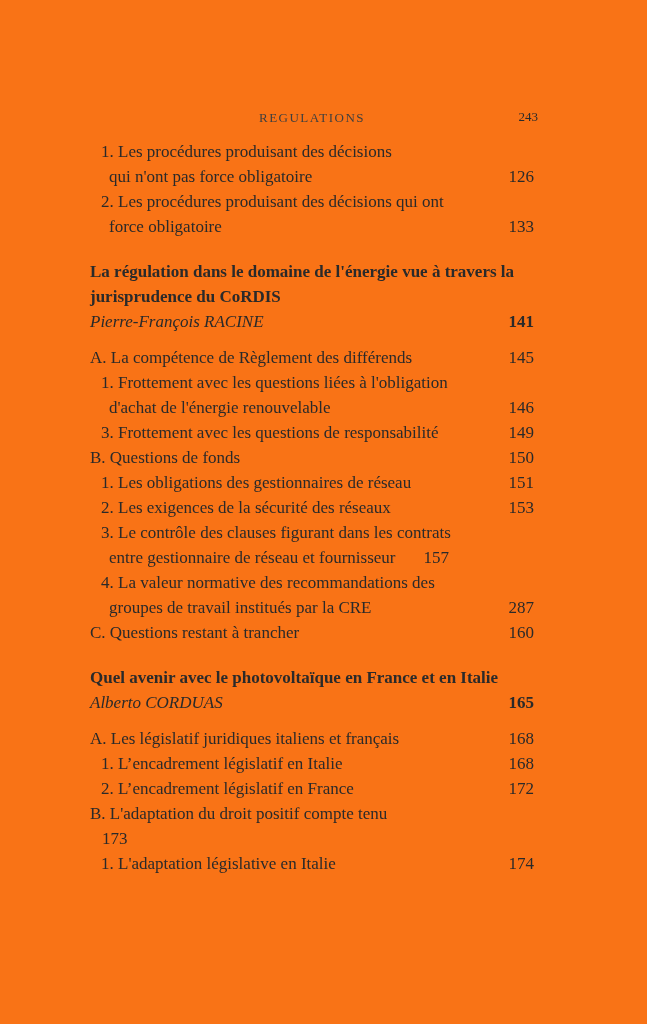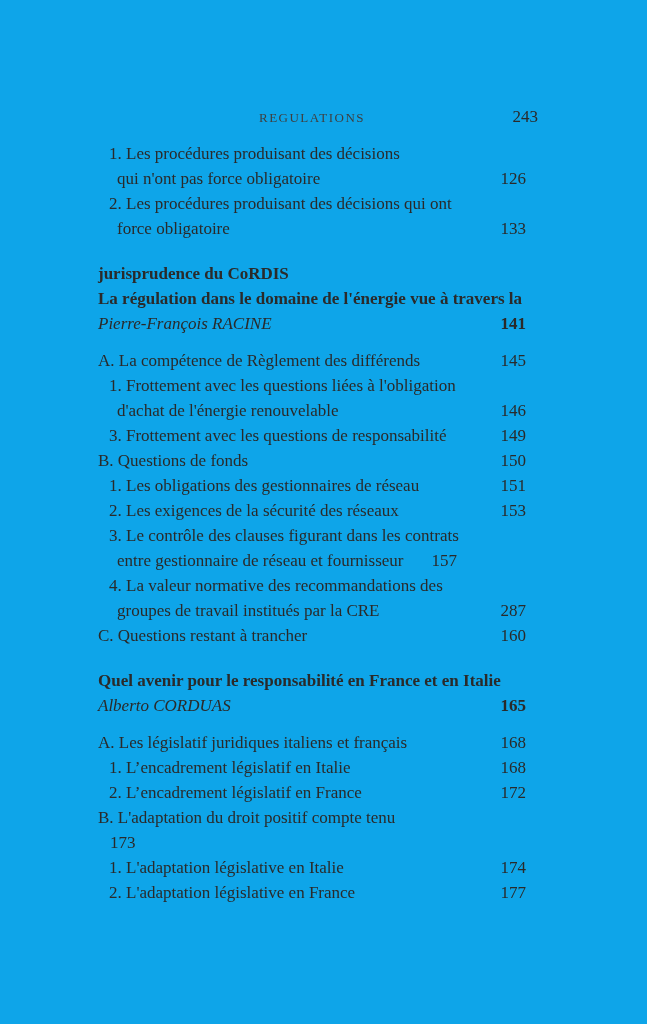--- a/index.html
+++ b/index.html
@@ -2,21 +2,21 @@
 <html><head>
 <meta charset="utf-8">
 <style>
   html, body { margin: 0; padding: 0; }
   body { background: #e9e9e9; }
   .page {
     position: relative;
     width: 647px;
     height: 1024px;
     margin: 0 auto;
-    background: #0ea5e9;
+    background: #f97316;
     font-family: "Liberation Serif", "DejaVu Serif", serif;
     color: #2a2a2a;
     overflow: hidden;
   }
   .content {
     position: absolute;
     top: 104px;
     left: 86px;
     width: 452px;
   }
@@ -29,25 +29,25 @@
   }
   .running-title {
     font-size: 13px;
     letter-spacing: 1.5px;
     color: #3f3f3f;
   }
   .header .pg {
     position: absolute;
     right: 0;
     top: 0;
-    font-size: 17px;
+    font-size: 13px;
     color: #2a2a2a;
     letter-spacing: 0;
   }
-  .block { margin: 12px; }
+  .block { margin: 4px; }
   .gap-lg { margin-top: 20px; }
   .gap-md { margin-top: 11px; }
   .row {
     display: flex;
     justify-content: space-between;
     line-height: 25px;
     font-size: 17px;
     white-space: nowrap;
   }
   .row .t { white-space: nowrap; }
@@ -83,24 +83,24 @@
           <span class="t">2. Les procédures produisant des décisions qui ont</span>
         </div>
       <div class="row i2">
           <span class="t">force obligatoire</span>
           <span class="pg">133</span>
         </div>
     </section>
 
     <section class="block gap-lg">
       <div class="row title">
-          <span class="t">jurisprudence du CoRDIS</span>
+          <span class="t">La régulation dans le domaine de l'énergie vue à travers la</span>
         </div>
       <div class="row title">
-          <span class="t">La régulation dans le domaine de l'énergie vue à travers la</span>
+          <span class="t">jurisprudence du CoRDIS</span>
         </div>
       <div class="row author">
           <span class="t">Pierre-François RACINE</span>
           <span class="pg">141</span>
         </div>
     </section>
 
     <section class="block gap-md">
       <div class="row">
           <span class="t">A. La compétence de Règlement des différends</span>
@@ -144,21 +144,21 @@
           <span class="pg">287</span>
         </div>
       <div class="row">
           <span class="t">C. Questions restant à trancher</span>
           <span class="pg">160</span>
         </div>
     </section>
 
     <section class="block gap-lg">
       <div class="row title">
-          <span class="t">Quel avenir pour le responsabilité en France et en Italie</span>
+          <span class="t">Quel avenir avec le photovoltaïque en France et en Italie</span>
         </div>
       <div class="row author">
           <span class="t">Alberto CORDUAS</span>
           <span class="pg">165</span>
         </div>
     </section>
 
     <section class="block gap-md">
       <div class="row">
           <span class="t">A. Les législatif juridiques italiens et français</span>
@@ -175,20 +175,16 @@
       <div class="row">
           <span class="t">B. L'adaptation du droit positif compte tenu</span>
         </div>
       <div class="row">
           <span class="pg">173</span>
         </div>
       <div class="row i1">
           <span class="t">1. L'adaptation législative en Italie</span>
           <span class="pg">174</span>
         </div>
-      <div class="row i1">
-          <span class="t">2. L'adaptation législative en France</span>
-          <span class="pg">177</span>
-        </div>
     </section>
 
   </div>
 </div>
 
 </body></html>

